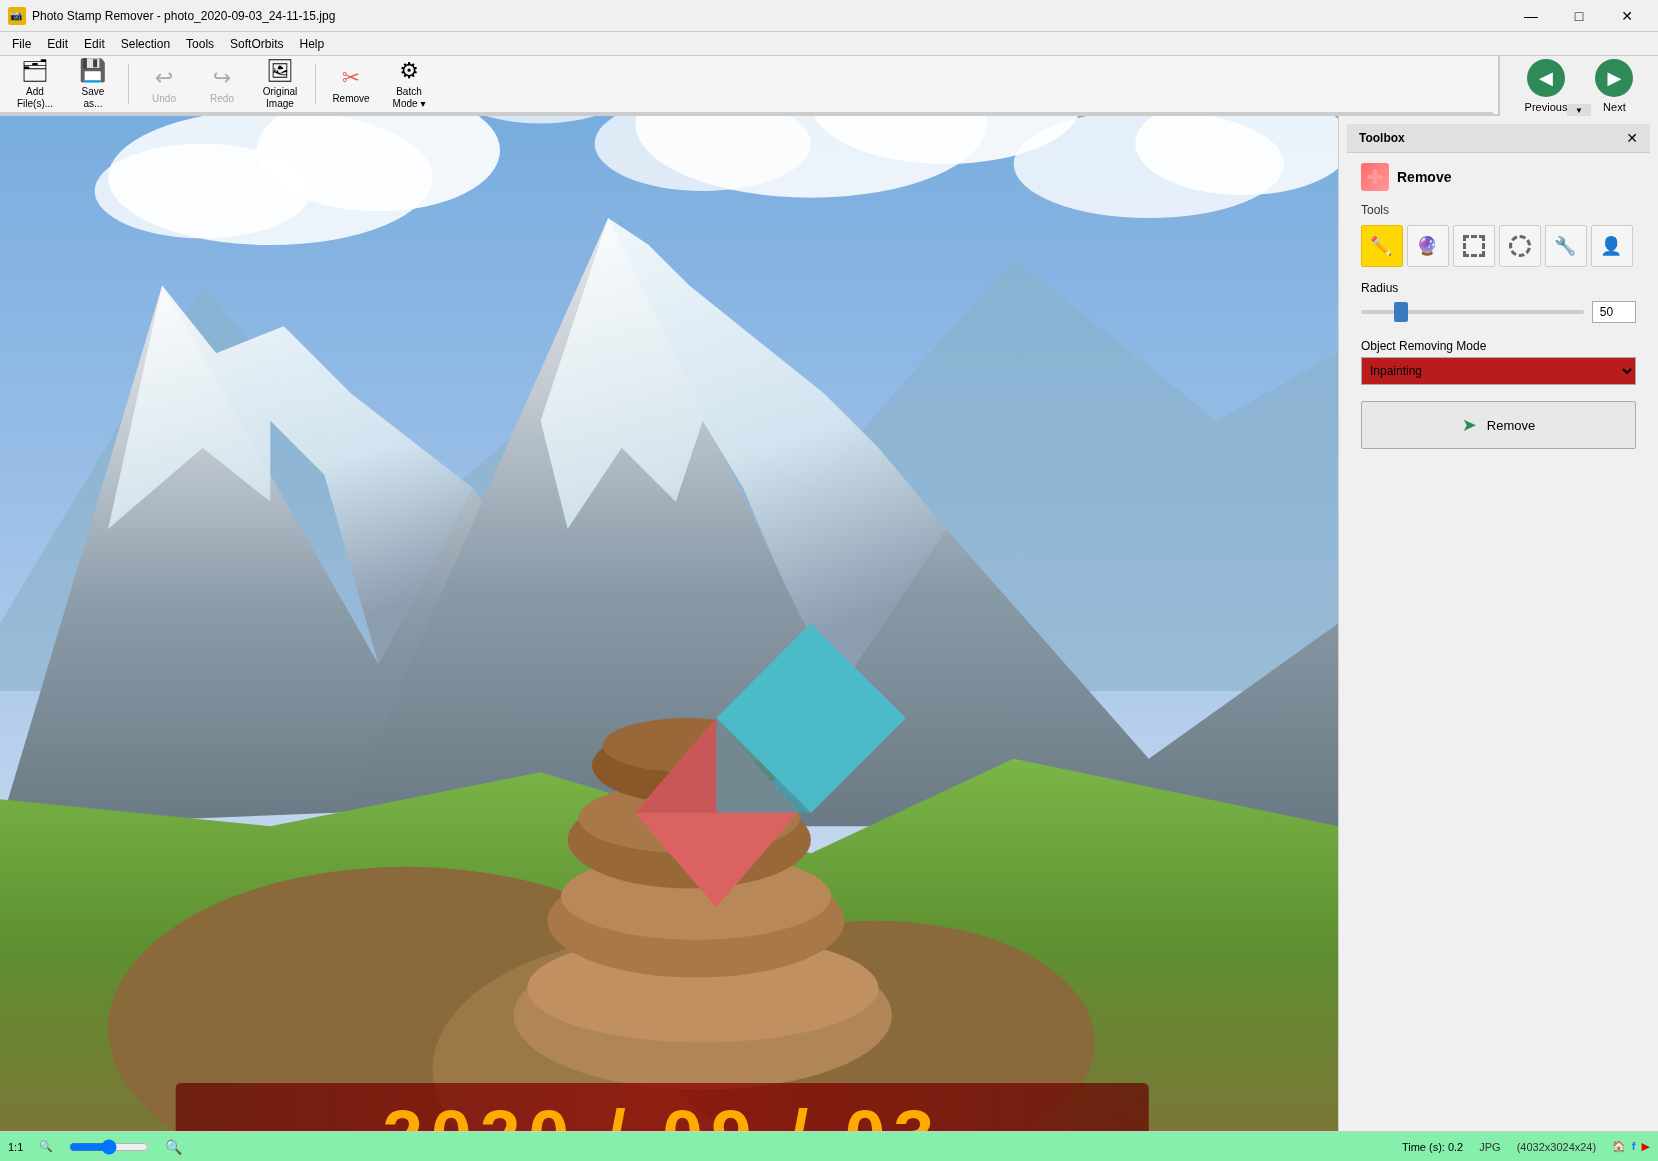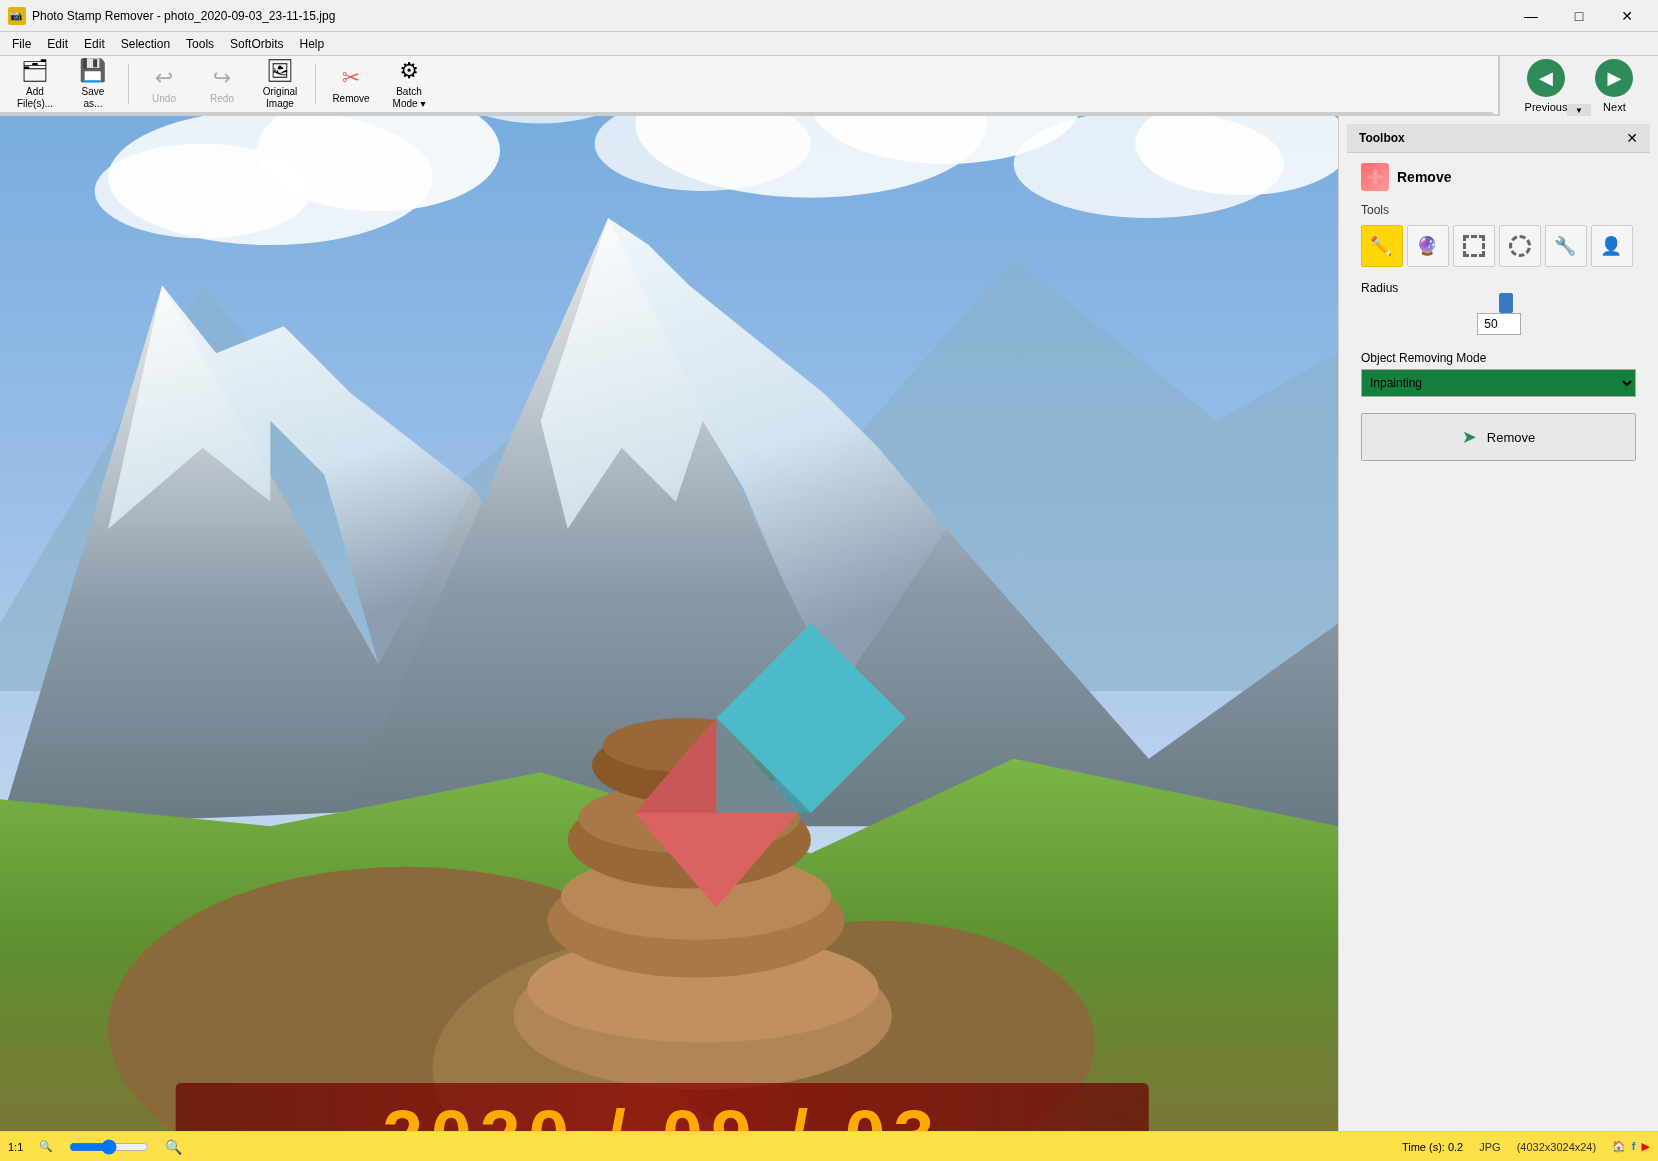--- a/index.html
+++ b/index.html
@@ -165,21 +165,20 @@
       background: #ffd700;
       border-color: #e6c000;
     }
 
     .radius-label { font-size: 12px; margin-bottom: 6px; }
     .radius-row {
       display: flex;
       align-items: center;
       gap: 8px;
       margin-bottom: 16px;
-      flex-direction: column;
     }
     .radius-slider-container {
       flex: 1;
       position: relative;
       height: 20px;
       display: flex;
       align-items: center;
     }
     .radius-track {
       width: 100%;
@@ -228,21 +227,21 @@
       cursor: pointer;
       display: flex; align-items: center; justify-content: center;
       font-size: 16px;
     }
 
     .mode-label { font-size: 12px; margin-bottom: 4px; }
     .mode-select {
       width: 100%;
       height: 28px;
       border: 1px solid #aaa;
-      background: #15803d;
+      background: #b91c1c;
       font-size: 12px;
       padding: 2px 4px;
       margin-bottom: 16px;
       cursor: pointer;
     }
 
     .remove-btn {
       width: 100%;
       padding: 12px;
       background: #e8e8e8;
@@ -260,40 +259,40 @@
       font-size: 18px;
     }
 
     
     .status-bar {
       position: absolute;
       bottom: 0;
       left: 0;
       right: 0;
       height: 30px;
-      background: #fde047;
+      background: #86efac;
       border-top: 1px solid #ccc;
       display: flex;
       align-items: center;
       padding: 0 8px;
       gap: 16px;
       font-size: 11px;
     }
     .status-zoom { display: flex; align-items: center; gap: 4px; }
     .zoom-slider { width: 80px; height: 16px; }
     .status-item { color: #333; }
     .status-right { margin-left: auto; display: flex; gap: 16px; align-items: center; }
   </style>
 </head>
 <body>
 
 <div class="title-bar">
   <div class="title-bar-left">
     <div class="title-bar-icon">📷</div>
-    <span class="title-bar-title">Photo Stamp Remover - photo_2020-09-03_23-11-15.jpg</span>
+    <span class="title-bar-title">Photo Stamp Remover - photo_2020-09-03_24-11-15.jpg</span>
   </div>
   <div class="title-bar-controls">
     <button class="title-btn">—</button>
     <button class="title-btn">□</button>
     <button class="title-btn close">✕</button>
   </div>
 </div>
 
 <div class="menu-bar">
   <span class="menu-item">File</span>

